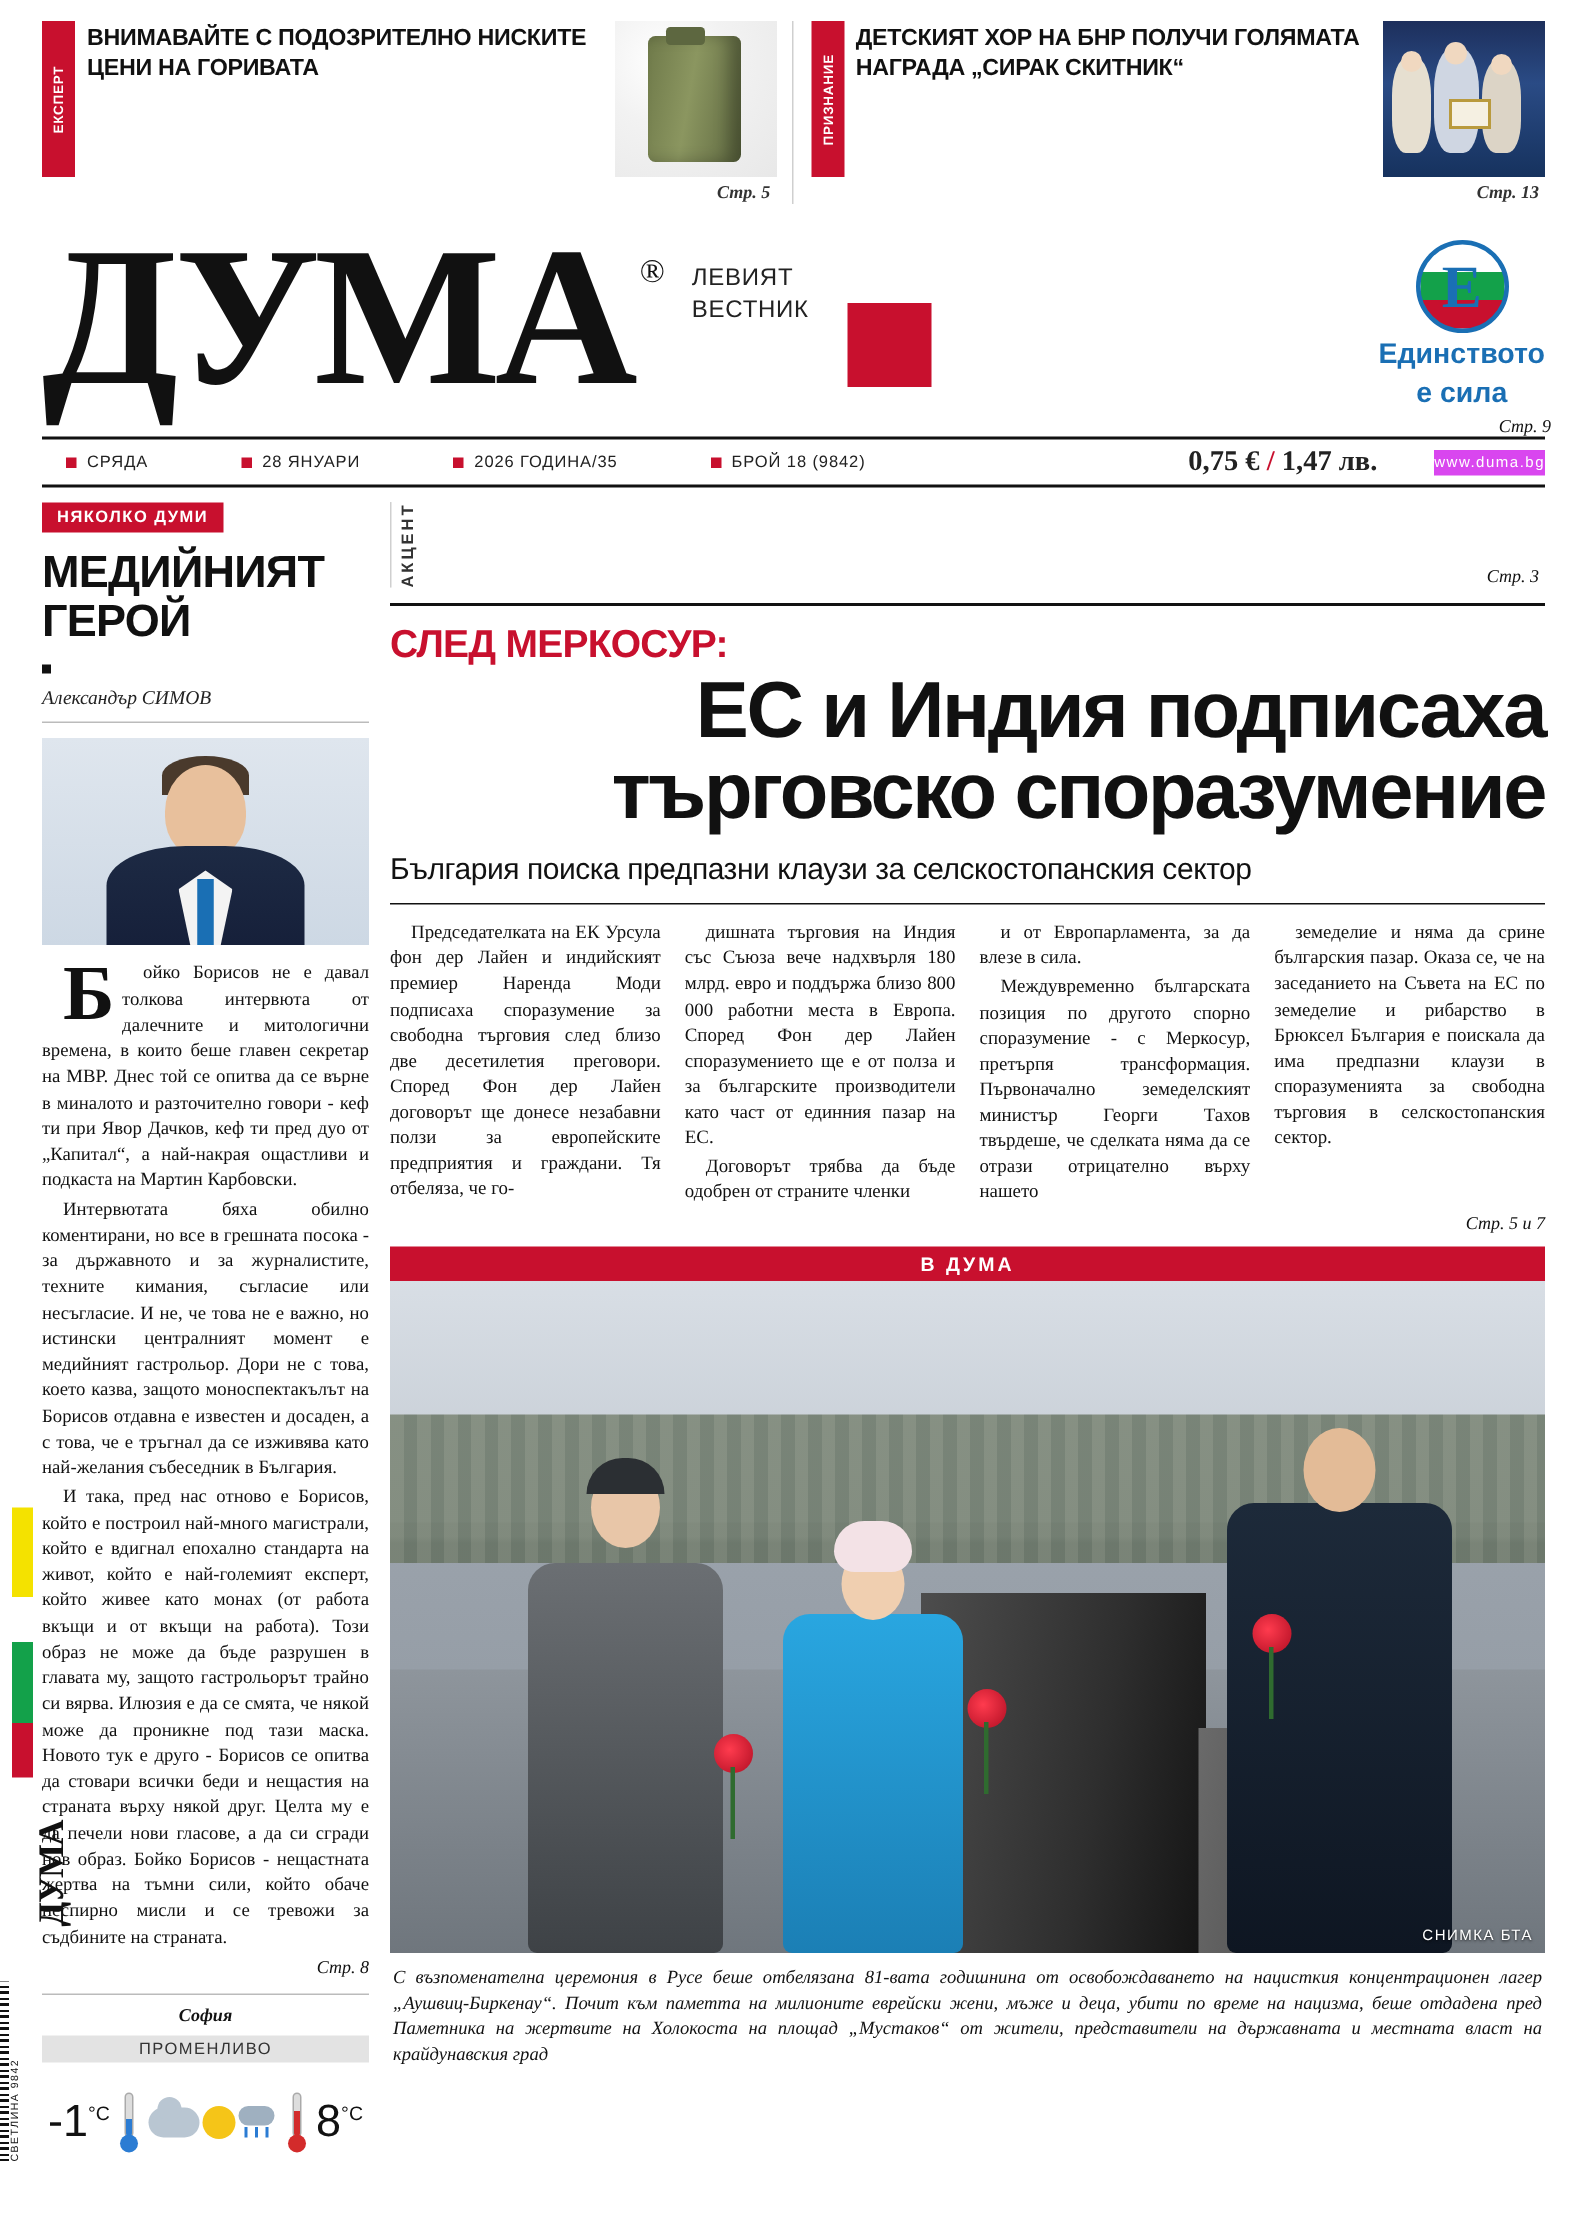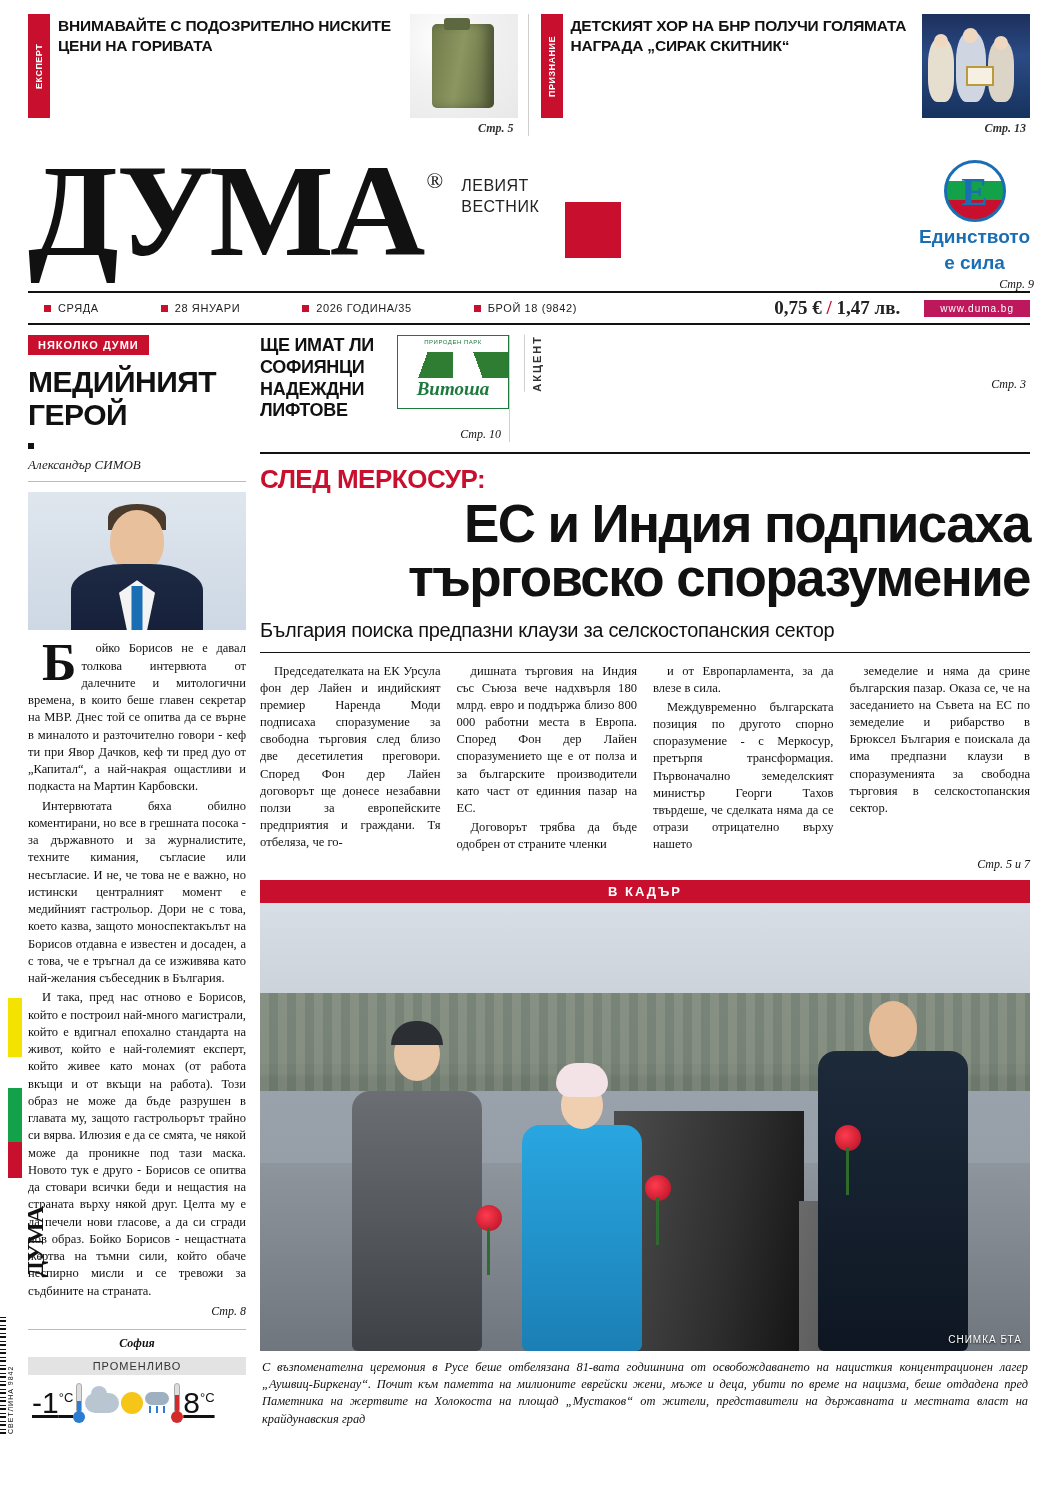--- a/index.html
+++ b/index.html
@@ -233,25 +233,25 @@
   .infobar .sq { width:7px; height:7px; background:#c8102e; margin-right:7px; }
   .infobar .price {
     margin-left:auto;
     font-family:"Liberation Serif", serif;
     font-size:19px;
     letter-spacing:0;
     font-weight:bold;
   }
   .infobar .price .sep { color:#c8102e; font-weight:bold; }
   .infobar .site {
-    margin-left:24px;
-    background:#be185d;
+    margin-left:38px;
+    background:#d946ef;
     color:#fff;
     font-size:10px;
-    padding:3px 16px;
+    padding:3px 0;
     letter-spacing:1px;
   }
 
   
   .main {
     display:flex;
     padding:10px 28px 0 28px;
     gap:14px;
   }
   .col-left { width:218px; flex:0 0 218px; position:relative; }
@@ -348,22 +348,22 @@
   }
   .weather .cond {
     background:#e3e3e3;
     font-family:"Liberation Sans", sans-serif;
     font-size:11px;
     letter-spacing:1px;
     padding:3px 0;
     color:#333;
   }
   .weather .row {
-    display:flex; align-items:center; justify-content:flex-start;
-    margin-top:8px; padding:0 4px;text-decoration:underline;
+    display:flex; align-items:center; justify-content:space-between;
+    margin-top:20px; padding:0 4px;
   }
   .weather .temp {
     font-family:"Liberation Sans", sans-serif;
     font-size:30px;
   }
   .weather .temp sup { font-size:13px; }
   .therm { width:12px; height:40px; position:relative; }
   .therm .tube { position:absolute; left:3px; top:0; width:6px; height:30px; background:#ddd; border:1px solid #aaa; border-radius:3px;}
   .therm .bulb { position:absolute; left:0; bottom:0; width:12px; height:12px; border-radius:50%; }
   .therm.blue .bulb{background:#2b7cd3;} .therm.blue .tube{background:linear-gradient(180deg,#ddd 60%,#2b7cd3 60%);}
@@ -706,29 +706,20 @@
             <div class="bulb"></div>
           </div>
         <div class="temp"><span>8</span><sup>°C</sup></div>
       </div>
     </div>
   </div>
 
   <div class="col-right">
 
     <div class="top-boxes">
-      <div class="box-lift">
-        <div class="lift-title">ЩЕ ИМАТ ЛИ СОФИЯНЦИ НАДЕЖДНИ ЛИФТОВЕ</div>
-        <div class="vitosha">
-          <div class="lbl-top">ПРИРОДЕН ПАРК</div>
-          <div class="mt"></div>
-          <div class="lbl-main">Витоша</div>
-        </div>
-        <div class="pg">Стр. 10</div>
-      </div>
 
       <div class="box-accent">
         <div class="accent-vert">АКЦЕНТ</div>
         <div class="accent-body">
           <div class="pg">Стр. 3</div>
         </div>
       </div>
     </div>
 
     <div class="lead-rule"></div>
@@ -743,21 +734,21 @@
     <div class="lead-cols">
       <p>Председателката на ЕК Урсула фон дер Лайен и индийският премиер Наренда Моди подписаха споразумение за свободна търговия след близо две десетилетия преговори. Според Фон дер Лайен договорът ще донесе незабавни ползи за европейските предприятия и граждани. Тя отбеляза, че го-</p>
       <p>дишната търговия на Индия със Съюза вече надхвърля 180 млрд. евро и поддържа близо 800 000 работни места в Европа. Според Фон дер Лайен споразумението ще е от полза и за българските производители като част от единния пазар на ЕС.</p>
       <p>Договорът трябва да бъде одобрен от страните членки</p>
       <p>и от Европарламента, за да влезе в сила.</p>
       <p>Междувременно българската позиция по другото спорно споразумение - с Меркосур, претърпя трансформация. Първоначално земеделският министър Георги Тахов твърдеше, че сделката няма да се отрази отрицателно върху нашето</p>
       <p>земеделие и няма да срине българския пазар. Оказа се, че на заседанието на Съвета на ЕС по земеделие и рибарство в Брюксел България е поискала да има предпазни клаузи в споразуменията за свободна търговия в селскостопанския сектор.</p>
     </div>
     <div class="lead-page">Стр. 5 и 7</div>
 
-    <div class="kadar-bar">В КАДЪР</div>
+    <div class="kadar-bar">В ДУМА</div>
     <div class="photo">
       <div class="sky"></div>
       <div class="trees"></div>
       <div class="ground"></div>
       <div class="monument"></div>
       <div class="monument2"></div>
       <div class="fig f1">
           <div class="coat"></div>
           <div class="head"></div>
           <div class="hat"></div>

